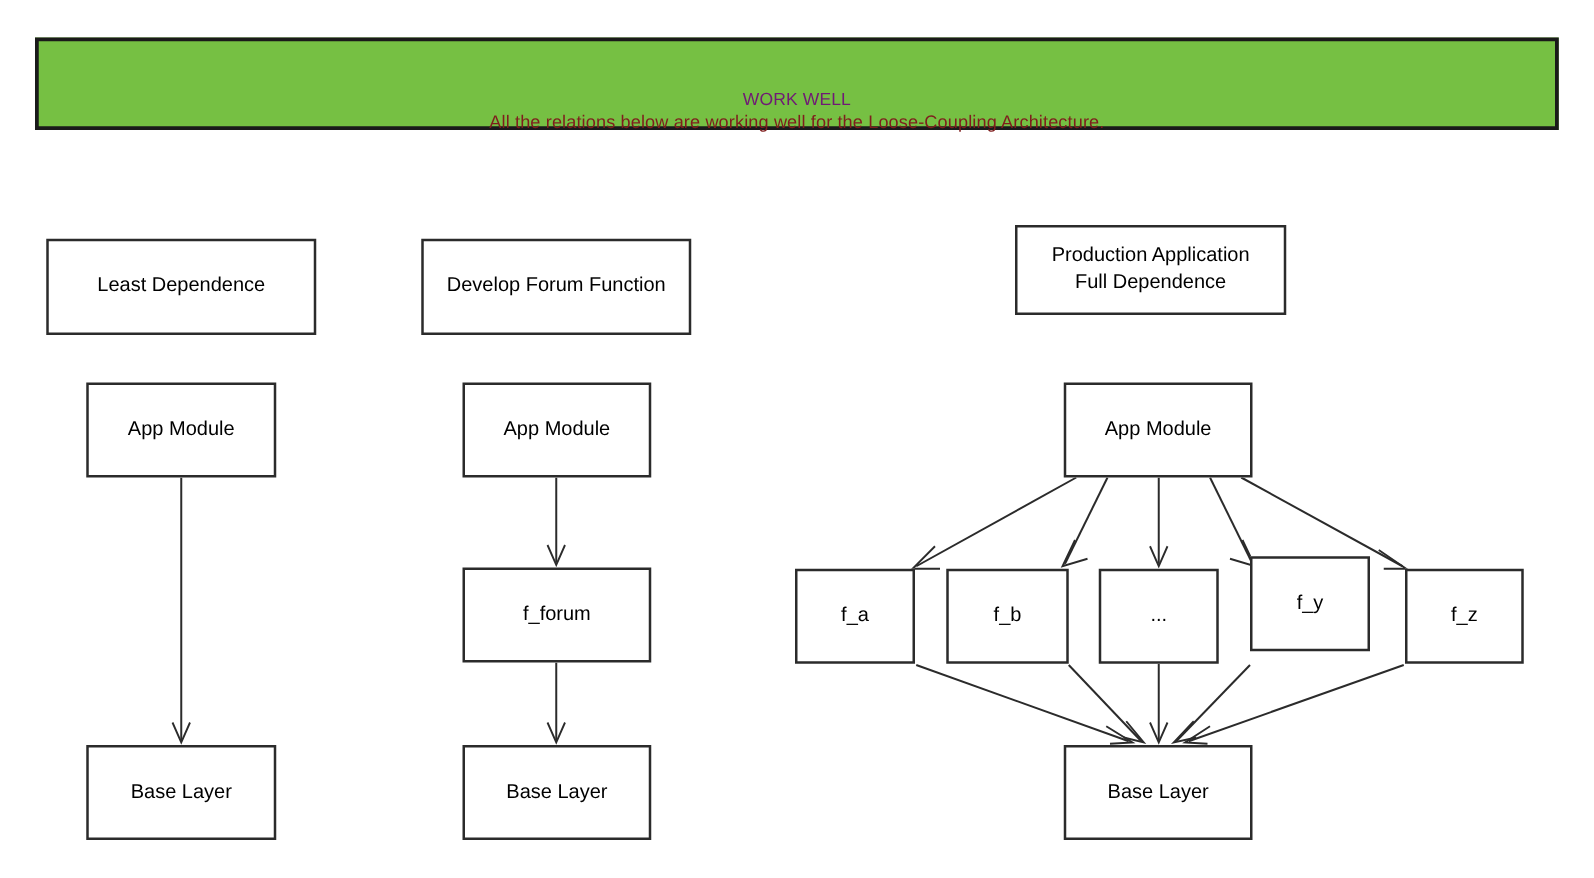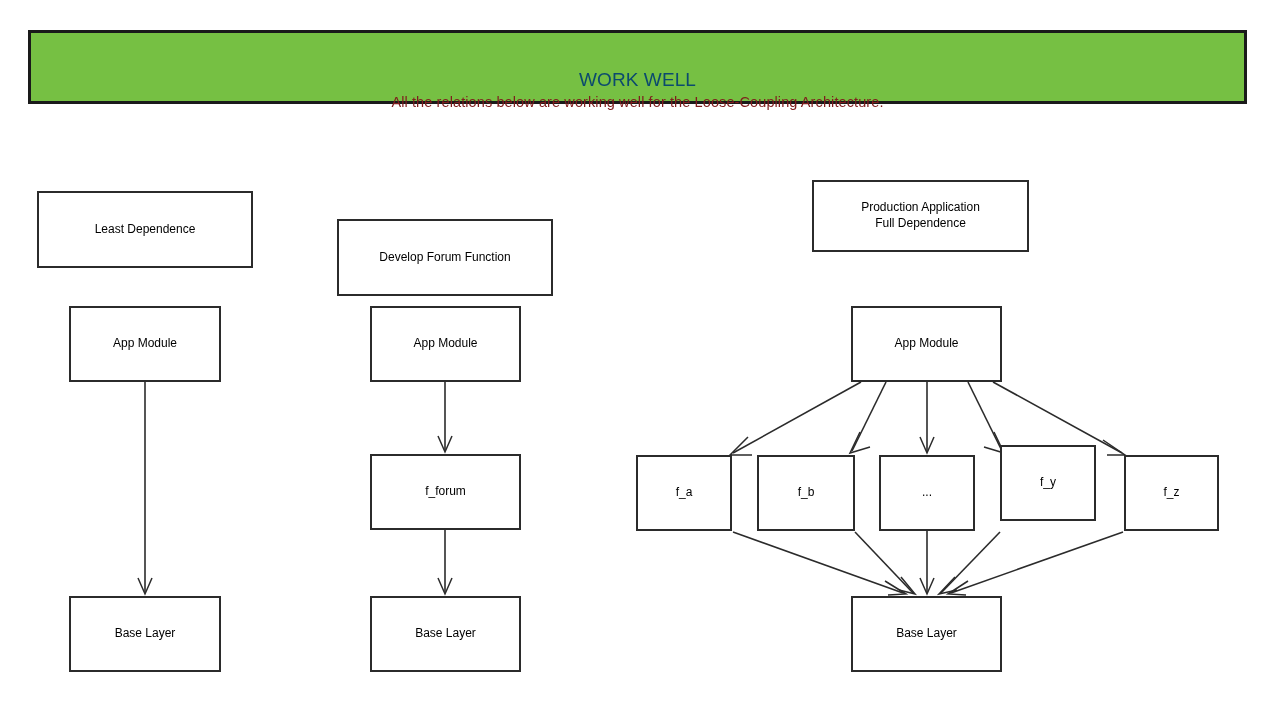--- a/index.html
+++ b/index.html
@@ -31,55 +31,55 @@
     box-sizing: border-box;
     background: #76c043;
     border: 3px solid #1a1a1a;
     display: flex;
     flex-direction: column;
     align-items: center;
     justify-content: center;
     line-height: 1.35;
   }
   .banner-title {
-    font-size: 19px;
-    color: #0c4a6e;
+    font-size: 14px;
+    color: #701a75;
     letter-spacing: 0.1px;
     margin-top: 45px;
   }
   .banner-sub {
     font-size: 14.5px;
     color: #7f1d1d;
     letter-spacing: 0.1px;
   }
 
   
   .node {
     position: absolute;
     box-sizing: border-box;
     background: #ffffff;
     border: 2px solid #2b2b2b;
     display: flex;
     align-items: center;
     justify-content: center;
     text-align: center;
-    font-size: 12px;
+    font-size: 16px;
     color: #000000;
     line-height: 1.3;
     z-index: 2;
   }
   .node span { display: block; }
 
   
   #node-least-dependence { left: 37px;  top: 191px; width: 216px; height: 77px; }
   #node-app-1            { left: 69px;  top: 306px; width: 152px; height: 76px; }
   #node-base-1           { left: 69px;  top: 596px; width: 152px; height: 76px; }
 
   
-  #node-develop-forum    { left: 337px; top: 191px; width: 216px; height: 77px; margin-top: 28px; }
+  #node-develop-forum    { left: 337px; top: 191px; width: 216px; height: 77px; }
   #node-app-2            { left: 370px; top: 306px; width: 151px; height: 76px; }
   #node-f-forum          { left: 370px; top: 454px; width: 151px; height: 76px; }
   #node-base-2           { left: 370px; top: 596px; width: 151px; height: 76px; }
 
   
   #node-production       { left: 812px; top: 180px; width: 217px; height: 72px; }
   #node-app-3            { left: 851px; top: 306px; width: 151px; height: 76px; }
   #node-f-a              { left: 636px; top: 455px; width: 96px;  height: 76px; }
   #node-f-b              { left: 757px; top: 455px; width: 98px;  height: 76px; }
   #node-f-ellipsis       { left: 879px; top: 455px; width: 96px;  height: 76px; }

